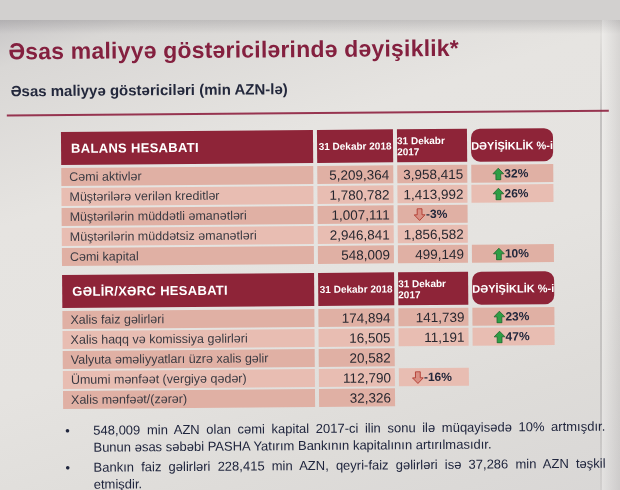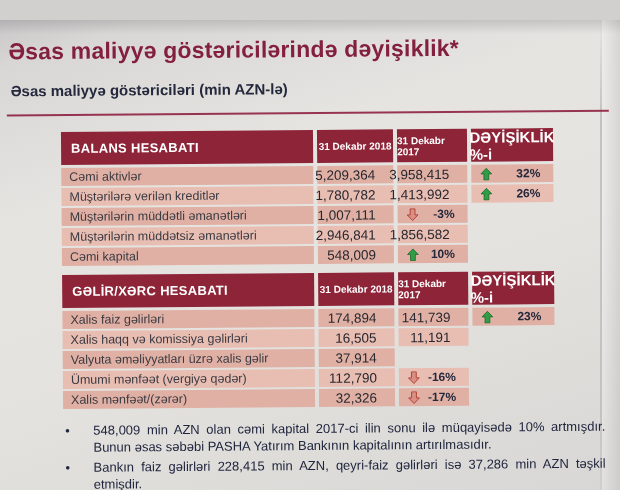--- a/index.html
+++ b/index.html
@@ -49,31 +49,31 @@
     display:grid;grid-template-columns:252px 76px 70px 82px;
     column-gap:4px;
   }
   .th{
     background:#8e2438;color:#fff;height:33px;
     display:flex;align-items:center;justify-content:center;
     font-weight:bold;
   }
   .th.name{justify-content:flex-start;padding-left:10px;font-size:13px;letter-spacing:.3px;}
   .th.date{font-size:10px;}
-  .th.chg{font-size:15px;}
+  .th.chg{font-size:11px;border-radius:9px;}
   .trow{margin-top:2px;height:18px;}
   .trow.first{margin-top:3px;}
   .trow:nth-of-type(odd) .td{background:#e8bdb2;}
   .trow:nth-of-type(even) .td{background:#e0b0a4;}
   .td{
     display:flex;align-items:center;color:#31313a;
   }
   .td.label{font-size:12.5px;padding-left:8px;color:#3a3a42;}
-  .td.num{justify-content:flex-end;padding-right:18px;font-size:13.5px;color:#27272f;}
-  .td.change{justify-content:space-between;padding:0 13px 0 9px;}
+  .td.num{justify-content:flex-end;padding-right:4px;font-size:13.5px;color:#27272f;}
+  .td.change{justify-content:center;padding:0 13px 0 9px;}
   .pct{font-size:12px;font-weight:bold;color:#23283c;}
   .arrow{width:12px;height:13px;display:inline-flex;}
   .arrow svg{width:12px;height:13px;}
   .arrow.up svg path{fill:#2f9e45;stroke:#1f6630;stroke-width:.8;}
   .arrow.down svg{transform:rotate(180deg);}
   .arrow.down svg path{fill:#d98f83;stroke:#b03a30;stroke-width:.9;}
   
   .notes{margin:13px 6px 0 56px;color:#20263e;}
   .note{display:flex;margin-top:3px;}
   .note .bullet{width:28px;flex:0 0 28px;font-size:13px;line-height:17px;text-align:left;}
@@ -139,20 +139,21 @@
         </div>
       </div>
       <div class="trow">
         <div class="td label">Müştərilərin müddətsiz əmanətləri</div>
         <div class="td num">2,946,841</div>
         <div class="td num">1,856,582</div>
       </div>
       <div class="trow">
         <div class="td label">Cəmi kapital</div>
         <div class="td num">548,009</div>
+        <div class="td num">499,149</div>
         <div class="td change">
           <span class="arrow up">
               <svg viewBox="0 0 12 13">
                 <path d="M6 .7 L11.4 6.3 H8.4 V12.4 H3.6 V6.3 H.6 Z"></path>
               </svg>
             </span>
           <span class="pct">10%</span>
         </div>
       </div>
     </div>
@@ -175,48 +176,48 @@
                 <path d="M6 .7 L11.4 6.3 H8.4 V12.4 H3.6 V6.3 H.6 Z"></path>
               </svg>
             </span>
           <span class="pct">23%</span>
         </div>
       </div>
       <div class="trow">
         <div class="td label">Xalis haqq və komissiya gəlirləri</div>
         <div class="td num">16,505</div>
         <div class="td num">11,191</div>
+        <div class="td change">
+          <span class="arrow up">
+              <svg viewBox="0 0 12 13">
+                <path d="M6 .7 L11.4 6.3 H8.4 V12.4 H3.6 V6.3 H.6 Z"></path>
+              </svg>
+            </span>
+          <span class="pct">47%</span>
+        </div>
       </div>
       <div class="trow">
         <div class="td label">Valyuta əməliyyatları üzrə xalis gəlir</div>
-        <div class="td num">37,914</div>
+        <div class="td num">20,582</div>
       </div>
       <div class="trow">
         <div class="td label">Ümumi mənfəət (vergiyə qədər)</div>
         <div class="td num">112,790</div>
         <div class="td change">
           <span class="arrow down">
               <svg viewBox="0 0 12 13">
                 <path d="M6 .7 L11.4 6.3 H8.4 V12.4 H3.6 V6.3 H.6 Z"></path>
               </svg>
             </span>
           <span class="pct">-16%</span>
         </div>
       </div>
       <div class="trow">
         <div class="td label">Xalis mənfəət/(zərər)</div>
         <div class="td num">32,326</div>
-        <div class="td change">
-          <span class="arrow down">
-              <svg viewBox="0 0 12 13">
-                <path d="M6 .7 L11.4 6.3 H8.4 V12.4 H3.6 V6.3 H.6 Z"></path>
-              </svg>
-            </span>
-          <span class="pct">-17%</span>
-        </div>
       </div>
     </div>
 
     <div class="notes">
       <div class="note">
         <span class="bullet">•</span>
         <span class="ntext">548,009 min AZN olan cəmi kapital 2017-ci ilin sonu ilə müqayisədə 10% artmışdır. Bunun əsas səbəbi PASHA Yatırım Bankının kapitalının artırılmasıdır.</span>
       </div>
       <div class="note">
         <span class="bullet">•</span>

